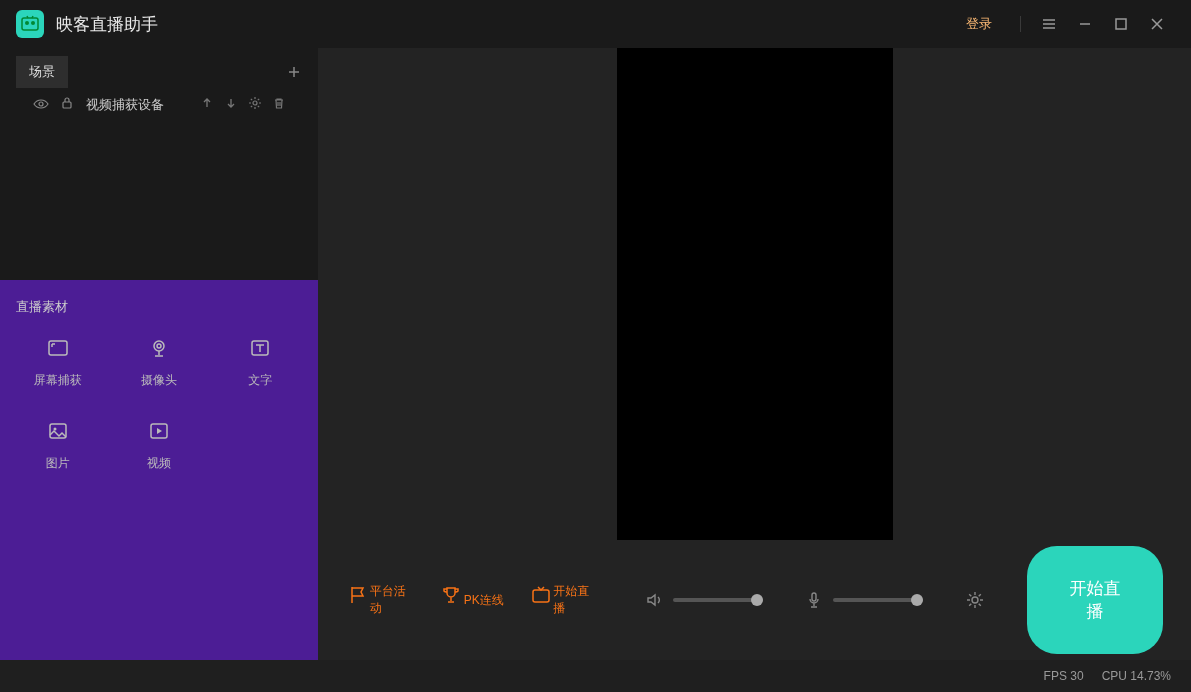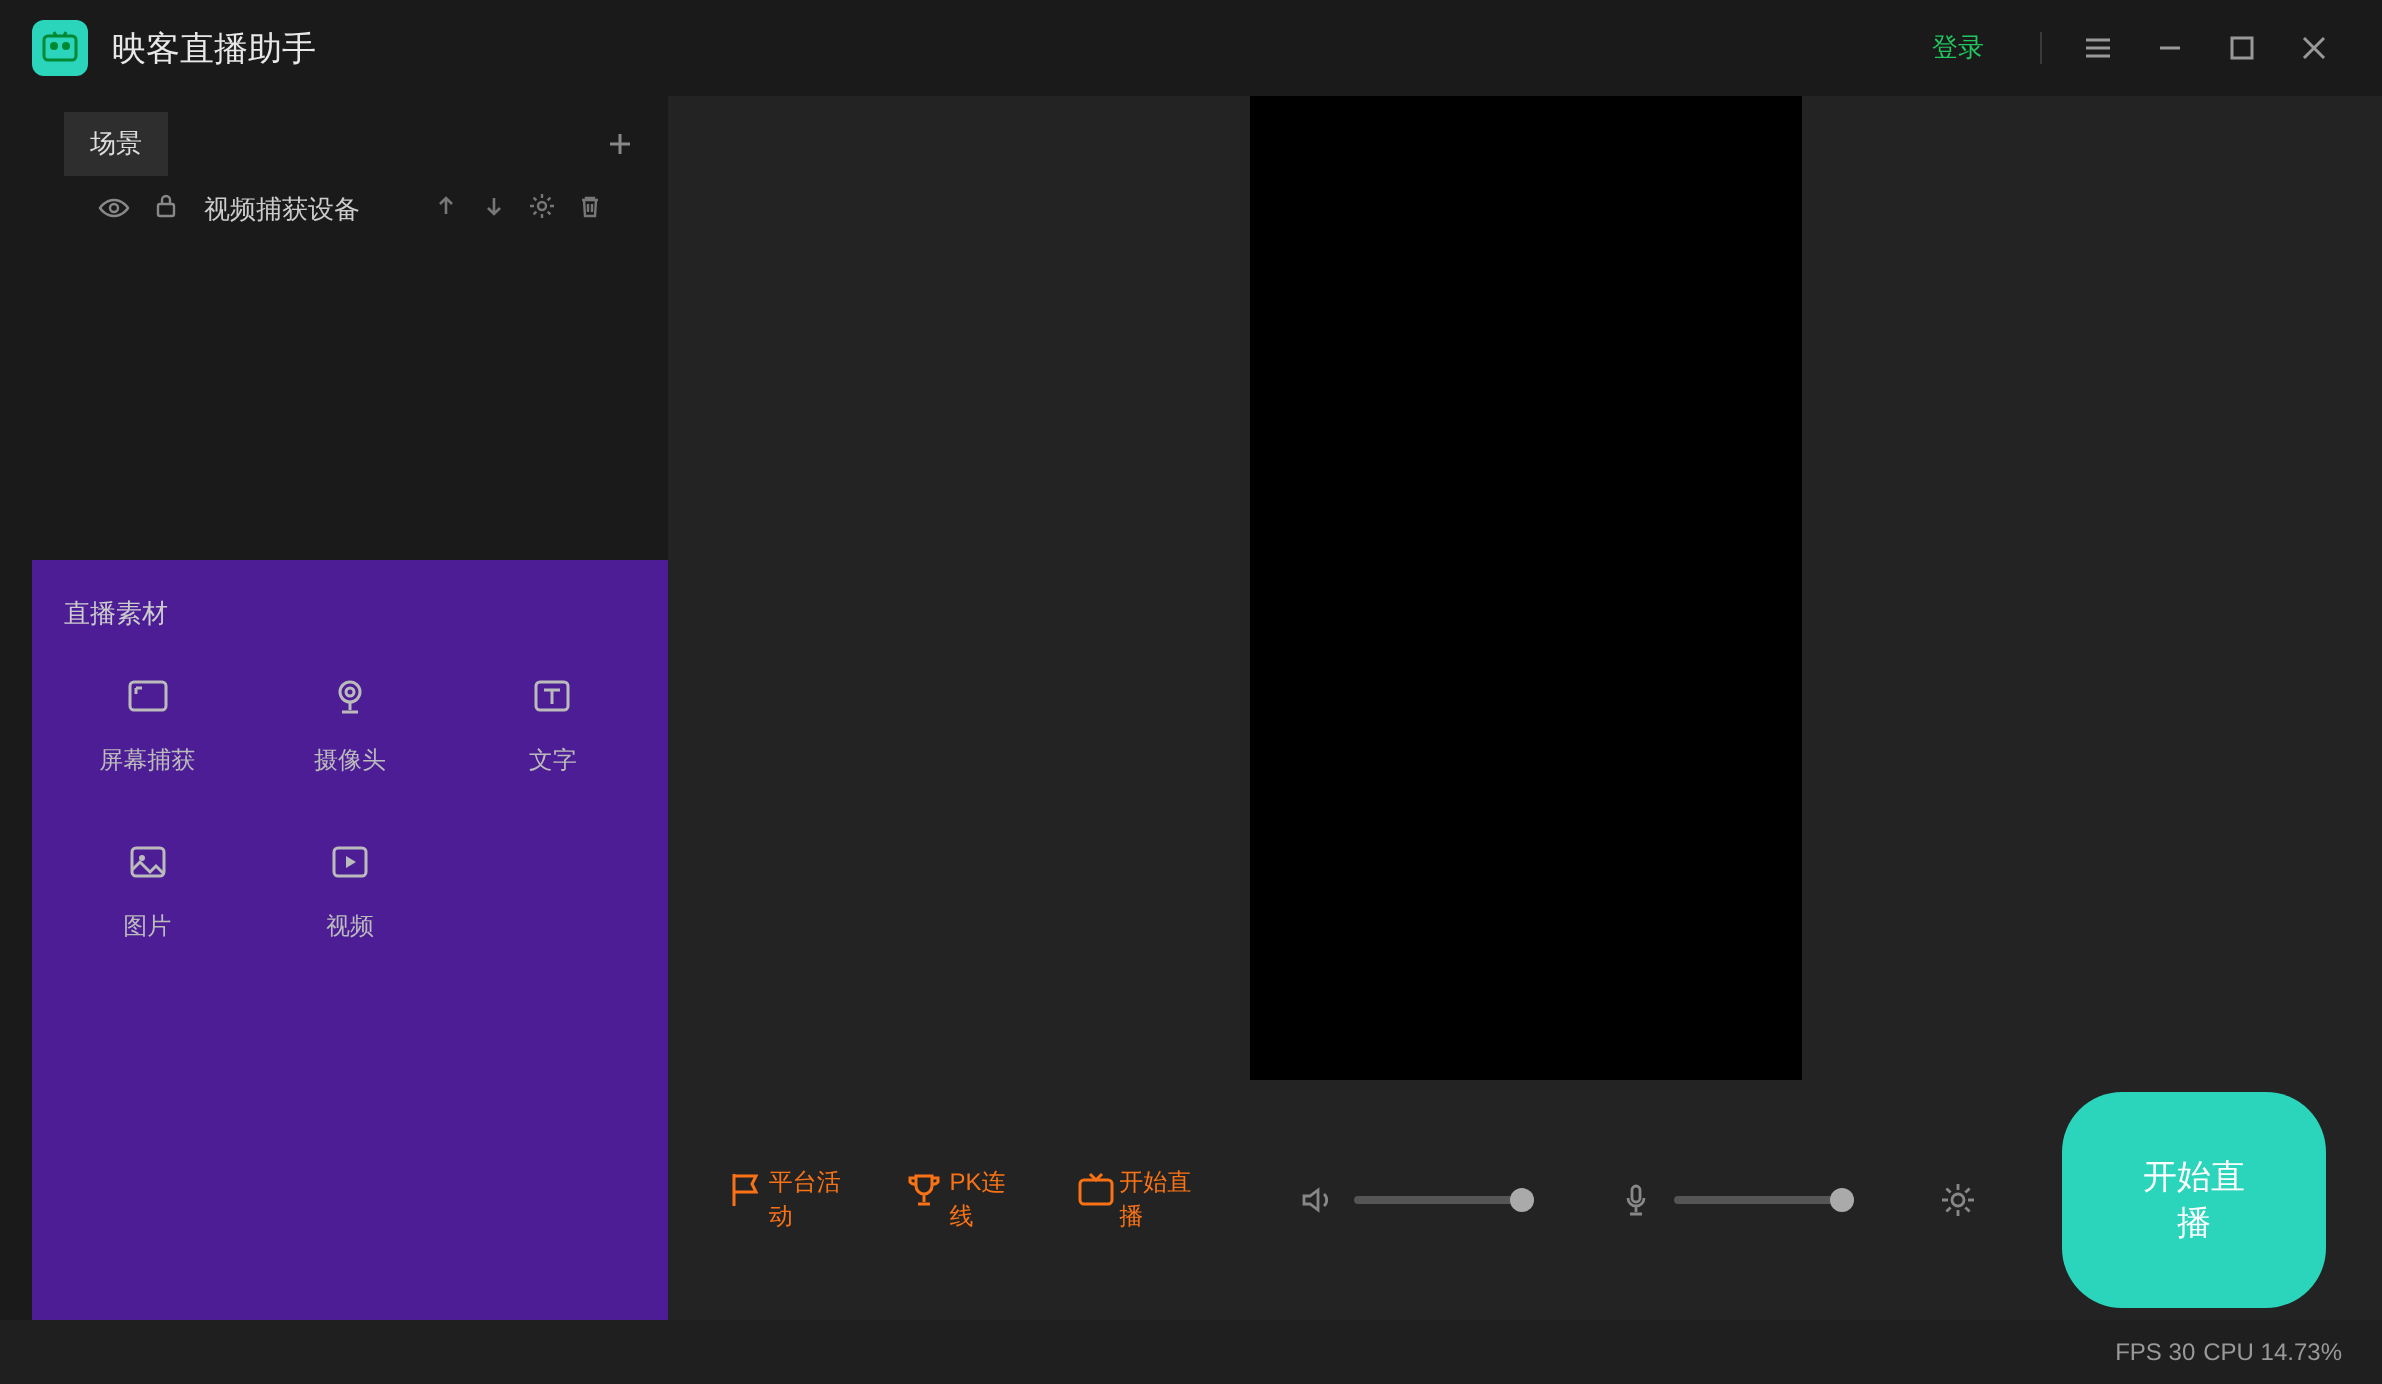--- a/index.html
+++ b/index.html
@@ -14,26 +14,26 @@
   height: 48px; display: flex; align-items: center;
   padding: 16px 16px; background: #1a1a1a;
 }
 .logo {
   width: 28px; height: 28px; background: #2bd5bb;
   border-radius: 6px; display: flex; align-items: center; justify-content: center;
   margin-right: 12px;
 }
 .app-title { font-size: 17px; color: #e8e8e8; font-weight: 500; }
 .titlebar-spacer { flex: 1; }
-.login { font-size: 13px; color: #22c55e; margin-right: 18px; cursor: pointer; }
+.login { font-size: 13px; color: #fdba74; margin-right: 18px; cursor: pointer; }
 .divider-v { width: 1px; height: 16px; background: #3a3a3a; margin: 0 10px; }
 .win-btn { width: 36px; height: 36px; display: flex; align-items: center; justify-content: center; cursor: pointer; color: #999; }
 
 .main { display: flex; height: 612px; }
-.sidebar { width: 318px; background: #1a1a1a; display: flex; flex-direction: column; margin-left: 16px; }
+.sidebar { width: 318px; background: #1a1a1a; display: flex; flex-direction: column; }
 .scene-header { height: 48px; display: flex; align-items: center; padding: 0 16px; }
 .scene-tab { background: #2e2e2e; padding: 7px 13px; font-size: 13px; color: #ddd; }
 .scene-add { margin-left: auto; color: #888; cursor: pointer; }
 .source-row {
   display: flex; align-items: flex-start; height: 36px; padding: 0 32px;
   font-size: 13px; color: #ccc;
 }
 .source-row .sicon { width: 18px; display: flex; justify-content: center; color: #888; }
 .source-row .slabel { margin-left: 10px; }
 .source-row .sactions { margin-left: auto; display: flex; gap: 10px; color: #777; }
@@ -69,21 +69,21 @@
 .slider { width: 90px; height: 4px; background: #555; border-radius: 2px; position: relative; cursor: pointer; }
 .slider-thumb { position: absolute; right: 0; top: -4px; width: 12px; height: 12px; background: #aaa; border-radius: 50%; }
 .gear { color: #888; cursor: pointer; margin-right: 18px; }
 .start-btn {
   background: #2bd5bb; color: #fff; font-size: 17px; font-weight: 500;
   padding: 31px 36px; border-radius: 30px; cursor: pointer; border: none;
 }
 
 .statusbar {
   height: 32px; background: #1f1f1f; display: flex; align-items: center;
-  justify-content: flex-end; padding: 0 20px; gap: 4px;
+  justify-content: flex-end; padding: 0 20px; gap: 18px;
   font-size: 12px; color: #999;
 }
 svg { display: block; }
 </style>
 </head>
 <body>
 
 <div class="titlebar">
   <div class="logo">
     <svg width="20" height="20" viewBox="0 0 20 20">

